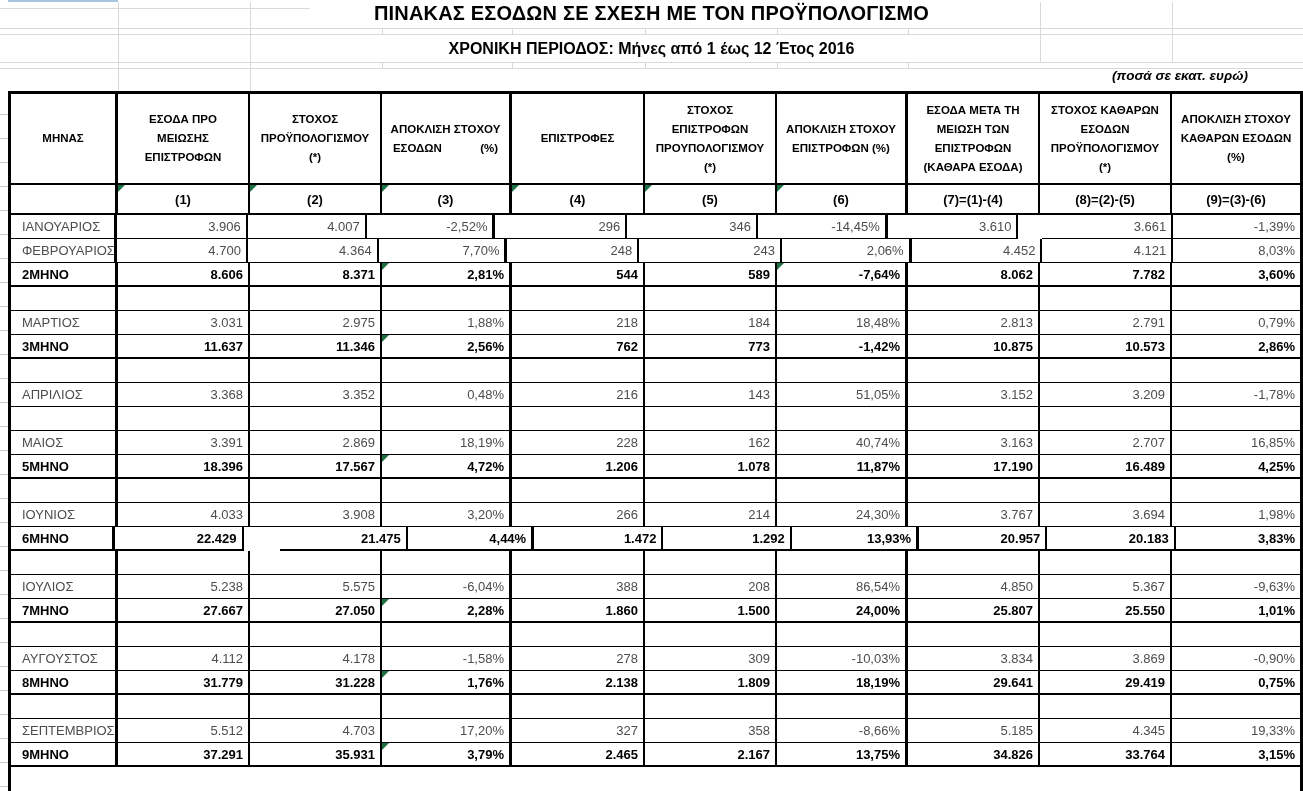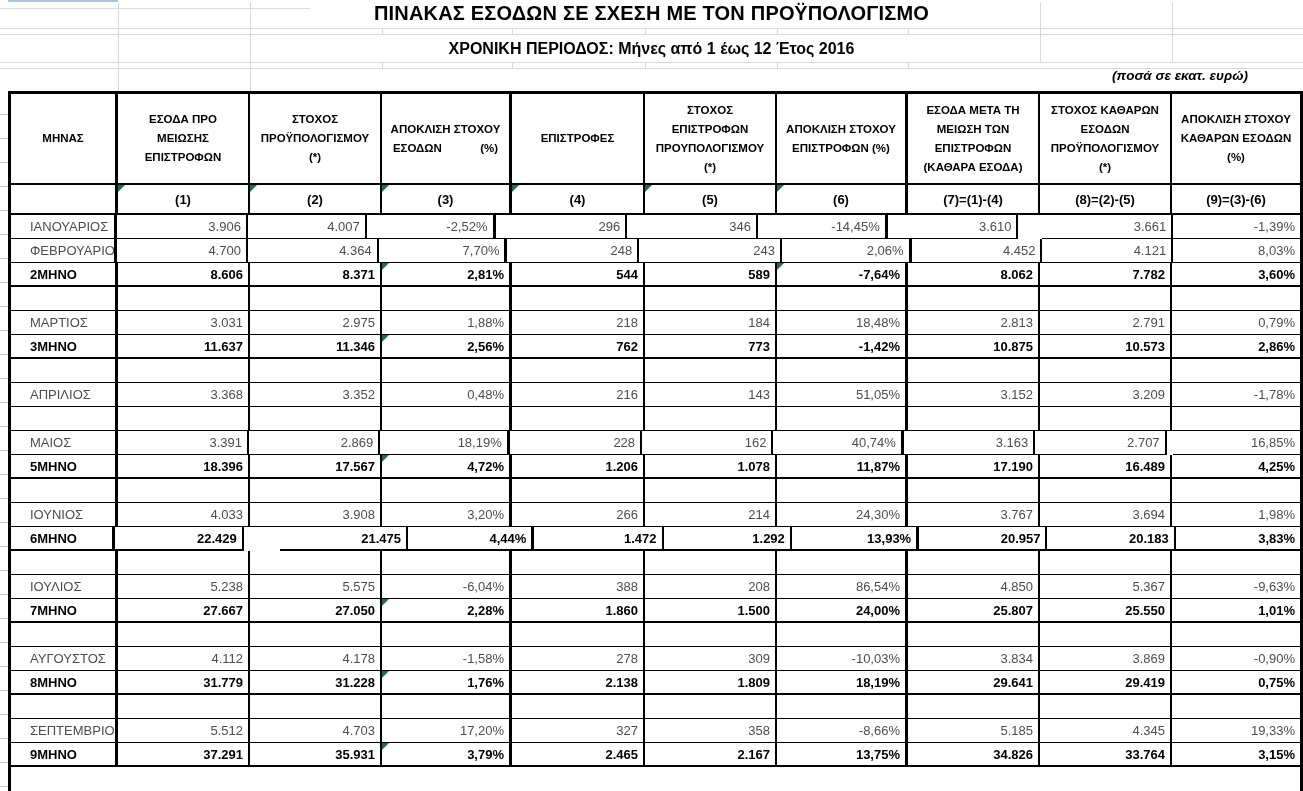--- a/index.html
+++ b/index.html
@@ -28,21 +28,21 @@
   .c.b3{border-right-width:3px;}
   .c:last-child{border-right:none;}
   .hrow .c{height:91px;border-bottom-width:2px;flex-direction:column;justify-content:center;
            font-weight:bold;font-size:11.5px;line-height:19px;text-align:center;}
   .hrow .c div{white-space:pre;}
   .nrow .c{height:30px;border-bottom-width:2px;font-weight:bold;justify-content:center;}
   .mrow .c,.erow .c{height:24px;}
   .srow .c{height:24px;border-bottom-width:2px;font-weight:bold;}
   .mrow .c{color:#4d4d4d;}
   .val{justify-content:flex-end;padding-right:5px;}
-  .lab{justify-content:flex-start;padding-left:19px;}
+  .lab{justify-content:flex-start;padding-left:11px;}
   .tri{position:absolute;top:0;left:0;width:0;height:0;
        border-top:7px solid #1e7145;border-right:7px solid transparent;}
 </style>
 </head>
 <body>
 
 <div id="screen">
 
   <div class="blue-line"></div>
   <div class="gl-h" style="left:0;top:28px;width:1303px;"></div>
@@ -241,21 +241,21 @@
       <div class="row mrow">
         <div class="c lab b3" style="width: 107px;">ΜΑΙΟΣ</div>
         <div class="c val" style="width: 132px;">3.391</div>
         <div class="c val" style="width: 132px;">2.869</div>
         <div class="c val b3" style="width: 130px;">18,19%</div>
         <div class="c val" style="width: 133px;">228</div>
         <div class="c val" style="width: 132px;">162</div>
         <div class="c val b3" style="width: 131px;">40,74%</div>
         <div class="c val" style="width: 132px;">3.163</div>
         <div class="c val" style="width: 132px;">2.707</div>
-        <div class="c val" style="width: 128px; margin-left: 6px;">16,85%</div>
+        <div class="c val" style="width: 128px;">16,85%</div>
       </div>
       <div class="row srow">
         <div class="c lab b3" style="width: 107px;">5ΜΗΝΟ</div>
         <div class="c val" style="width: 132px;">18.396</div>
         <div class="c val" style="width: 132px;">17.567</div>
         <div class="c val b3" style="width: 130px;">4,72%<div class="tri"></div></div>
         <div class="c val" style="width: 133px;">1.206</div>
         <div class="c val" style="width: 132px;">1.078</div>
         <div class="c val b3" style="width: 131px;">11,87%</div>
         <div class="c val" style="width: 132px;">17.190</div>

